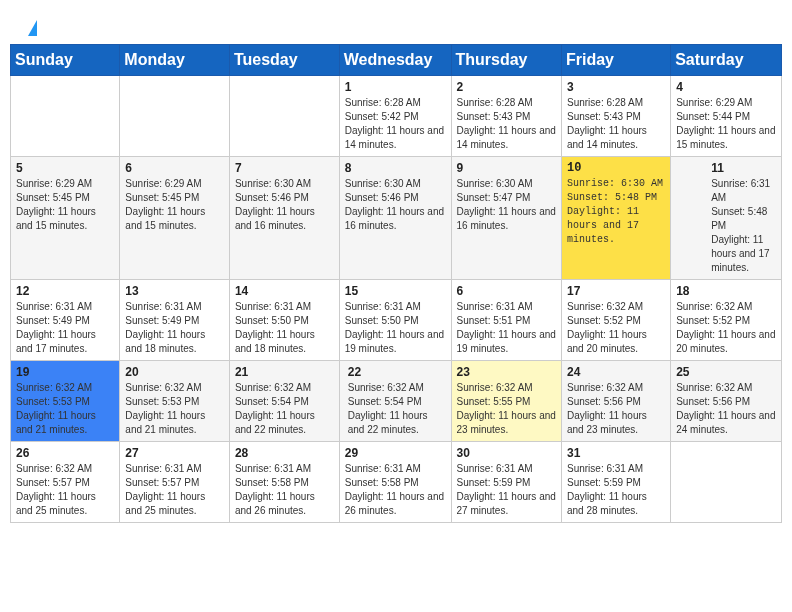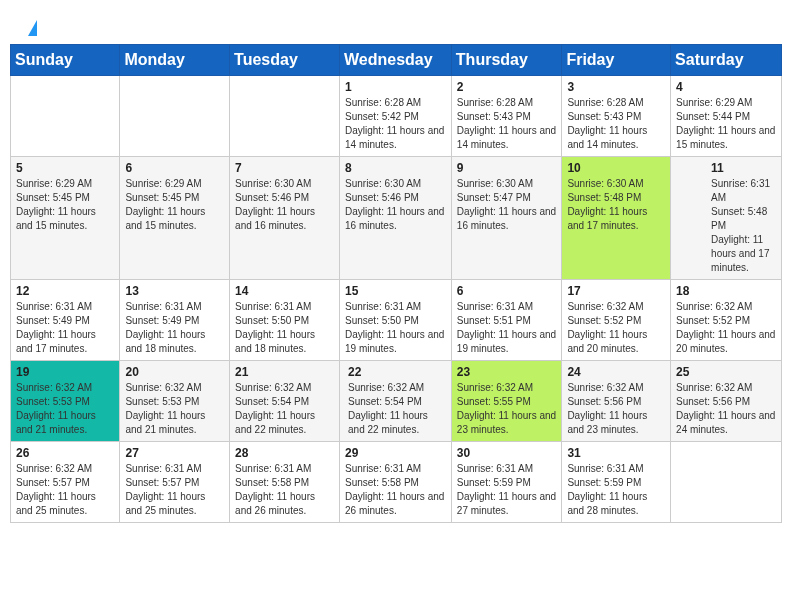--- a/index.html
+++ b/index.html
@@ -141,21 +141,21 @@
           <div class="day-info">Sunrise: 6:30 AM<br>Sunset: 5:46 PM<br>Daylight: 11 hours and 16 minutes.</div>
         </td>
         <td style="background: rgb(245, 245, 245);">
           <span class="day-number">8</span>
           <div class="day-info">Sunrise: 6:30 AM<br>Sunset: 5:46 PM<br>Daylight: 11 hours and 16 minutes.</div>
         </td>
         <td style="background: rgb(245, 245, 245);">
           <span class="day-number">9</span>
           <div class="day-info">Sunrise: 6:30 AM<br>Sunset: 5:47 PM<br>Daylight: 11 hours and 16 minutes.</div>
         </td>
-        <td style="background: #bef264;">
+        <td style="background: #fde047; font-family: Liberation Mono, monospace;">
           <span class="day-number">10</span>
           <div class="day-info">Sunrise: 6:30 AM<br>Sunset: 5:48 PM<br>Daylight: 11 hours and 17 minutes.</div>
         </td>
         <td style="background: rgb(245, 245, 245); padding-left: 40px;">
           <span class="day-number">11</span>
           <div class="day-info">Sunrise: 6:31 AM<br>Sunset: 5:48 PM<br>Daylight: 11 hours and 17 minutes.</div>
         </td>
       </tr>
       <tr>
         <td>
@@ -181,37 +181,37 @@
         <td>
           <span class="day-number">17</span>
           <div class="day-info">Sunrise: 6:32 AM<br>Sunset: 5:52 PM<br>Daylight: 11 hours and 20 minutes.</div>
         </td>
         <td>
           <span class="day-number">18</span>
           <div class="day-info">Sunrise: 6:32 AM<br>Sunset: 5:52 PM<br>Daylight: 11 hours and 20 minutes.</div>
         </td>
       </tr>
       <tr>
-        <td style="background: #14b8a6; margin-top: 32px;">
+        <td style="background: #3b82f6; margin-top: 32px;">
           <span class="day-number">19</span>
           <div class="day-info">Sunrise: 6:32 AM<br>Sunset: 5:53 PM<br>Daylight: 11 hours and 21 minutes.</div>
         </td>
         <td style="background: rgb(245, 245, 245);">
           <span class="day-number">20</span>
           <div class="day-info">Sunrise: 6:32 AM<br>Sunset: 5:53 PM<br>Daylight: 11 hours and 21 minutes.</div>
         </td>
         <td style="background: rgb(245, 245, 245);">
           <span class="day-number">21</span>
           <div class="day-info">Sunrise: 6:32 AM<br>Sunset: 5:54 PM<br>Daylight: 11 hours and 22 minutes.</div>
         </td>
         <td style="background: rgb(245, 245, 245); padding-left: 8px;">
           <span class="day-number">22</span>
           <div class="day-info">Sunrise: 6:32 AM<br>Sunset: 5:54 PM<br>Daylight: 11 hours and 22 minutes.</div>
         </td>
-        <td style="background: #bef264;">
+        <td style="background: #fef9c3;">
           <span class="day-number">23</span>
           <div class="day-info">Sunrise: 6:32 AM<br>Sunset: 5:55 PM<br>Daylight: 11 hours and 23 minutes.</div>
         </td>
         <td style="background: rgb(245, 245, 245);">
           <span class="day-number">24</span>
           <div class="day-info">Sunrise: 6:32 AM<br>Sunset: 5:56 PM<br>Daylight: 11 hours and 23 minutes.</div>
         </td>
         <td style="background: rgb(245, 245, 245);">
           <span class="day-number">25</span>
           <div class="day-info">Sunrise: 6:32 AM<br>Sunset: 5:56 PM<br>Daylight: 11 hours and 24 minutes.</div>

